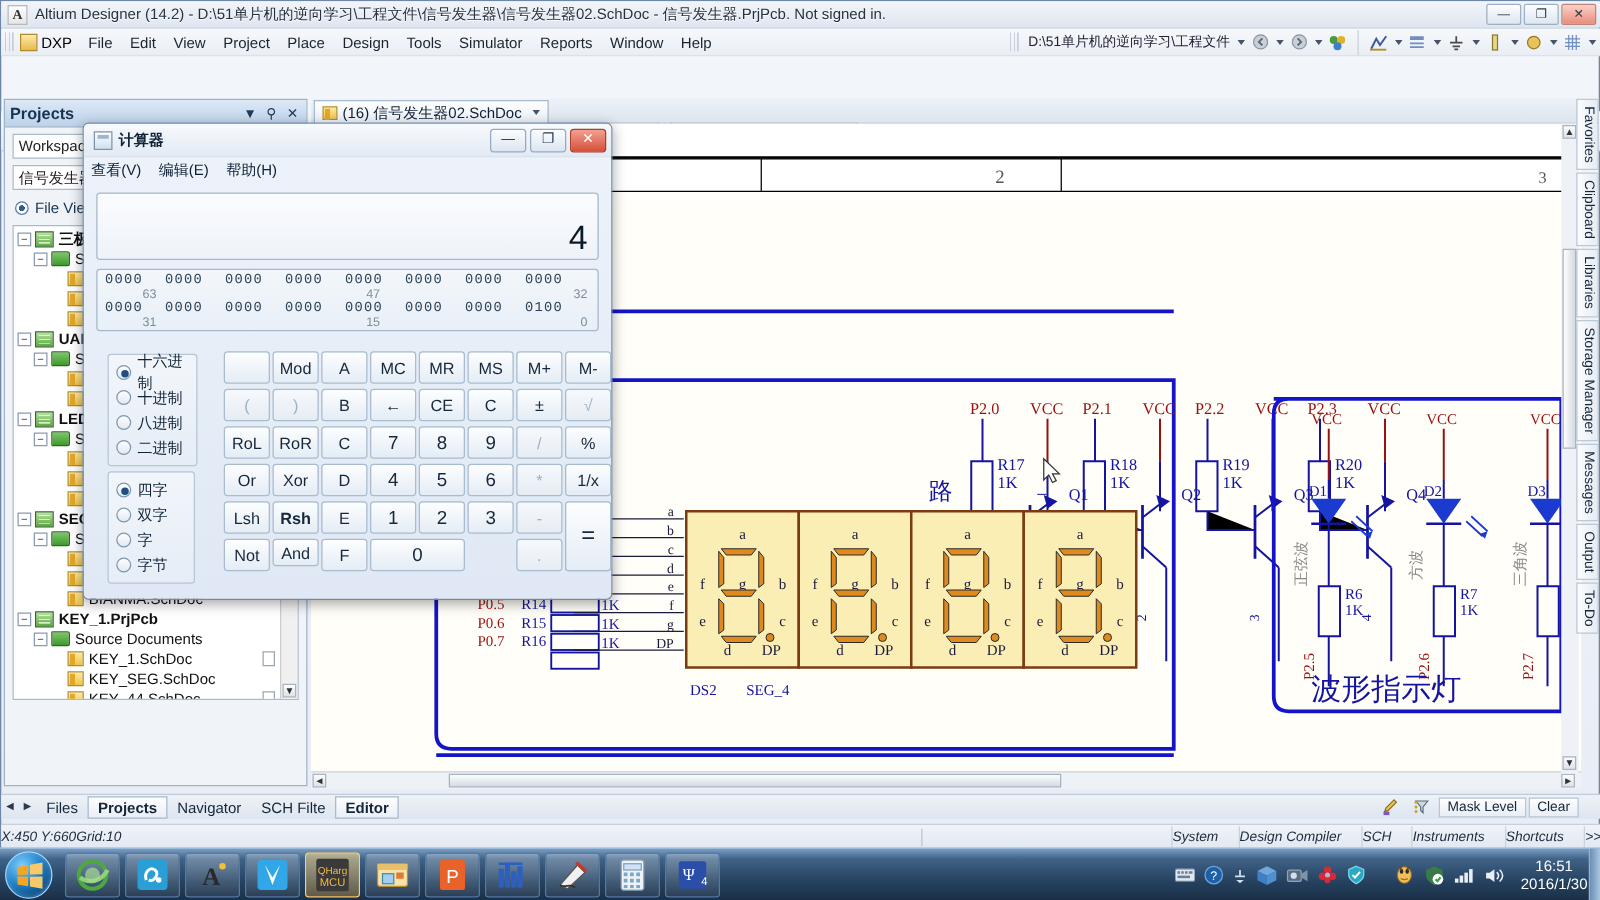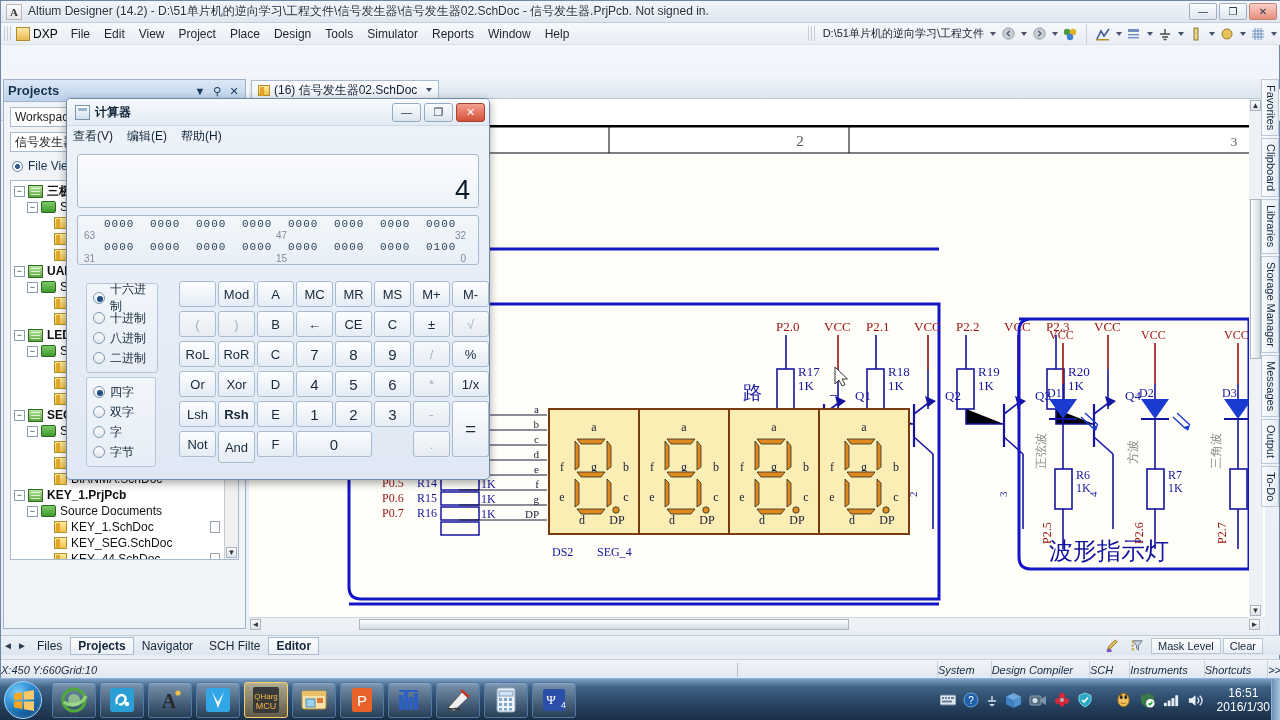--- a/index.html
+++ b/index.html
@@ -159,24 +159,24 @@
     font-style:normal; font-size:11px; color:#1e3145; line-height:1;}
   .cbtn.close i { color:#fff; font-weight:bold; }
   .calc-menu { height:20px; display:flex; align-items:center; padding-left:6px; gap:14px;
     font-size:12px; color:#0e2236;}
   .calc-disp { margin:8px 10px 0 10px; height:54px; background:linear-gradient(#fbfcfe,#eef3f9);
     border:1px solid #a6b8cb; border-radius:3px; position:relative;}
   .calc-disp .val { position:absolute; right:8px; bottom:1px; font-size:27px; color:#0b1a28;
     font-family:"Liberation Sans",sans-serif;}
   .calc-bits { margin:7px 10px 0 10px; height:50px; background:linear-gradient(#f3f7fb,#e8eff7);
     border:1px solid #a6b8cb; border-radius:3px; padding:2px 6px; }
-  .bitrow { display:flex;margin-left:20px; }
+  .bitrow { display:flex; }
   .bitgrp { width:48px; font-family:"Liberation Mono","DejaVu Sans Mono",monospace;
     font-size:11px; color:#2c4358; letter-spacing:1px; }
-  .lblrow { display:flex; height:11px; }
+  .lblrow { display:flex; height:11px;margin-left:30px; }
   .lbl-l { width:48px; font-size:10px; color:#7e8d9c; font-family:"Liberation Sans",sans-serif;}
   .lbl-m { width:48px; font-size:10px; color:#7e8d9c;}
   .lbl-r { width:48px; font-size:10px; color:#7e8d9c; text-align:right; padding-right:2px;}
   .spacer-grp { width:48px; }
 
   .calc-body { position:absolute; left:0; top:196px; width:424px; height:186px; }
   .radio-group { position:absolute; background:linear-gradient(#f2f6fb,#e6edf6);
     border:1px solid #b6c6d6; border-radius:3px; padding:4px 6px; }
   .rg-item { display:flex; align-items:center; gap:5px; height:20px; font-size:12px; color:#102437;}
   .rb { width:12px;height:12px;border-radius:50%;border:1px solid #7e97ae;
@@ -1268,21 +1268,21 @@
           <div class="kbtn dim" style="left: 346px; top: 76px; width: 37px; height: 26px;">*</div>
           <div class="kbtn" style="left: 385px; top: 76px; width: 37px; height: 26px;">1/x</div>
           <div class="kbtn" style="left: 112px; top: 106px; width: 37px; height: 26px;">Lsh</div>
           <div class="kbtn" style="left: 151px; top: 106px; width: 37px; height: 26px; font-weight: bold;">Rsh</div>
           <div class="kbtn" style="left: 190px; top: 106px; width: 37px; height: 26px;">E</div>
           <div class="kbtn num" style="left: 229px; top: 106px; width: 37px; height: 26px;">1</div>
           <div class="kbtn num" style="left: 268px; top: 106px; width: 37px; height: 26px;">2</div>
           <div class="kbtn num" style="left: 307px; top: 106px; width: 37px; height: 26px;">3</div>
           <div class="kbtn dim" style="left: 346px; top: 106px; width: 37px; height: 26px;">-</div>
           <div class="kbtn" style="left: 112px; top: 136px; width: 37px; height: 26px;">Not</div>
-          <div class="kbtn" style="left: 151px; top: 136px; width: 37px; height: 32px;">And</div>
+          <div class="kbtn" style="left: 151px; top: 136px; width: 37px; height: 22px;">And</div>
           <div class="kbtn" style="left: 190px; top: 136px; width: 37px; height: 26px;">F</div>
           <div class="kbtn dim" style="left: 346px; top: 136px; width: 37px; height: 26px;">.</div>
           <div class="kbtn dim" style="left: 385px; top: 136px; width: 37px; height: 26px;">+</div>
           <div class="kbtn num" style="left: 229px; top: 136px; width: 76px; height: 26px;">0</div>
           <div class="kbtn eq" style="left: 385px; top: 106px; width: 37px; height: 56px;">=</div>
         </div>
   </div>
 </div>
 
 <div class="taskbar">

